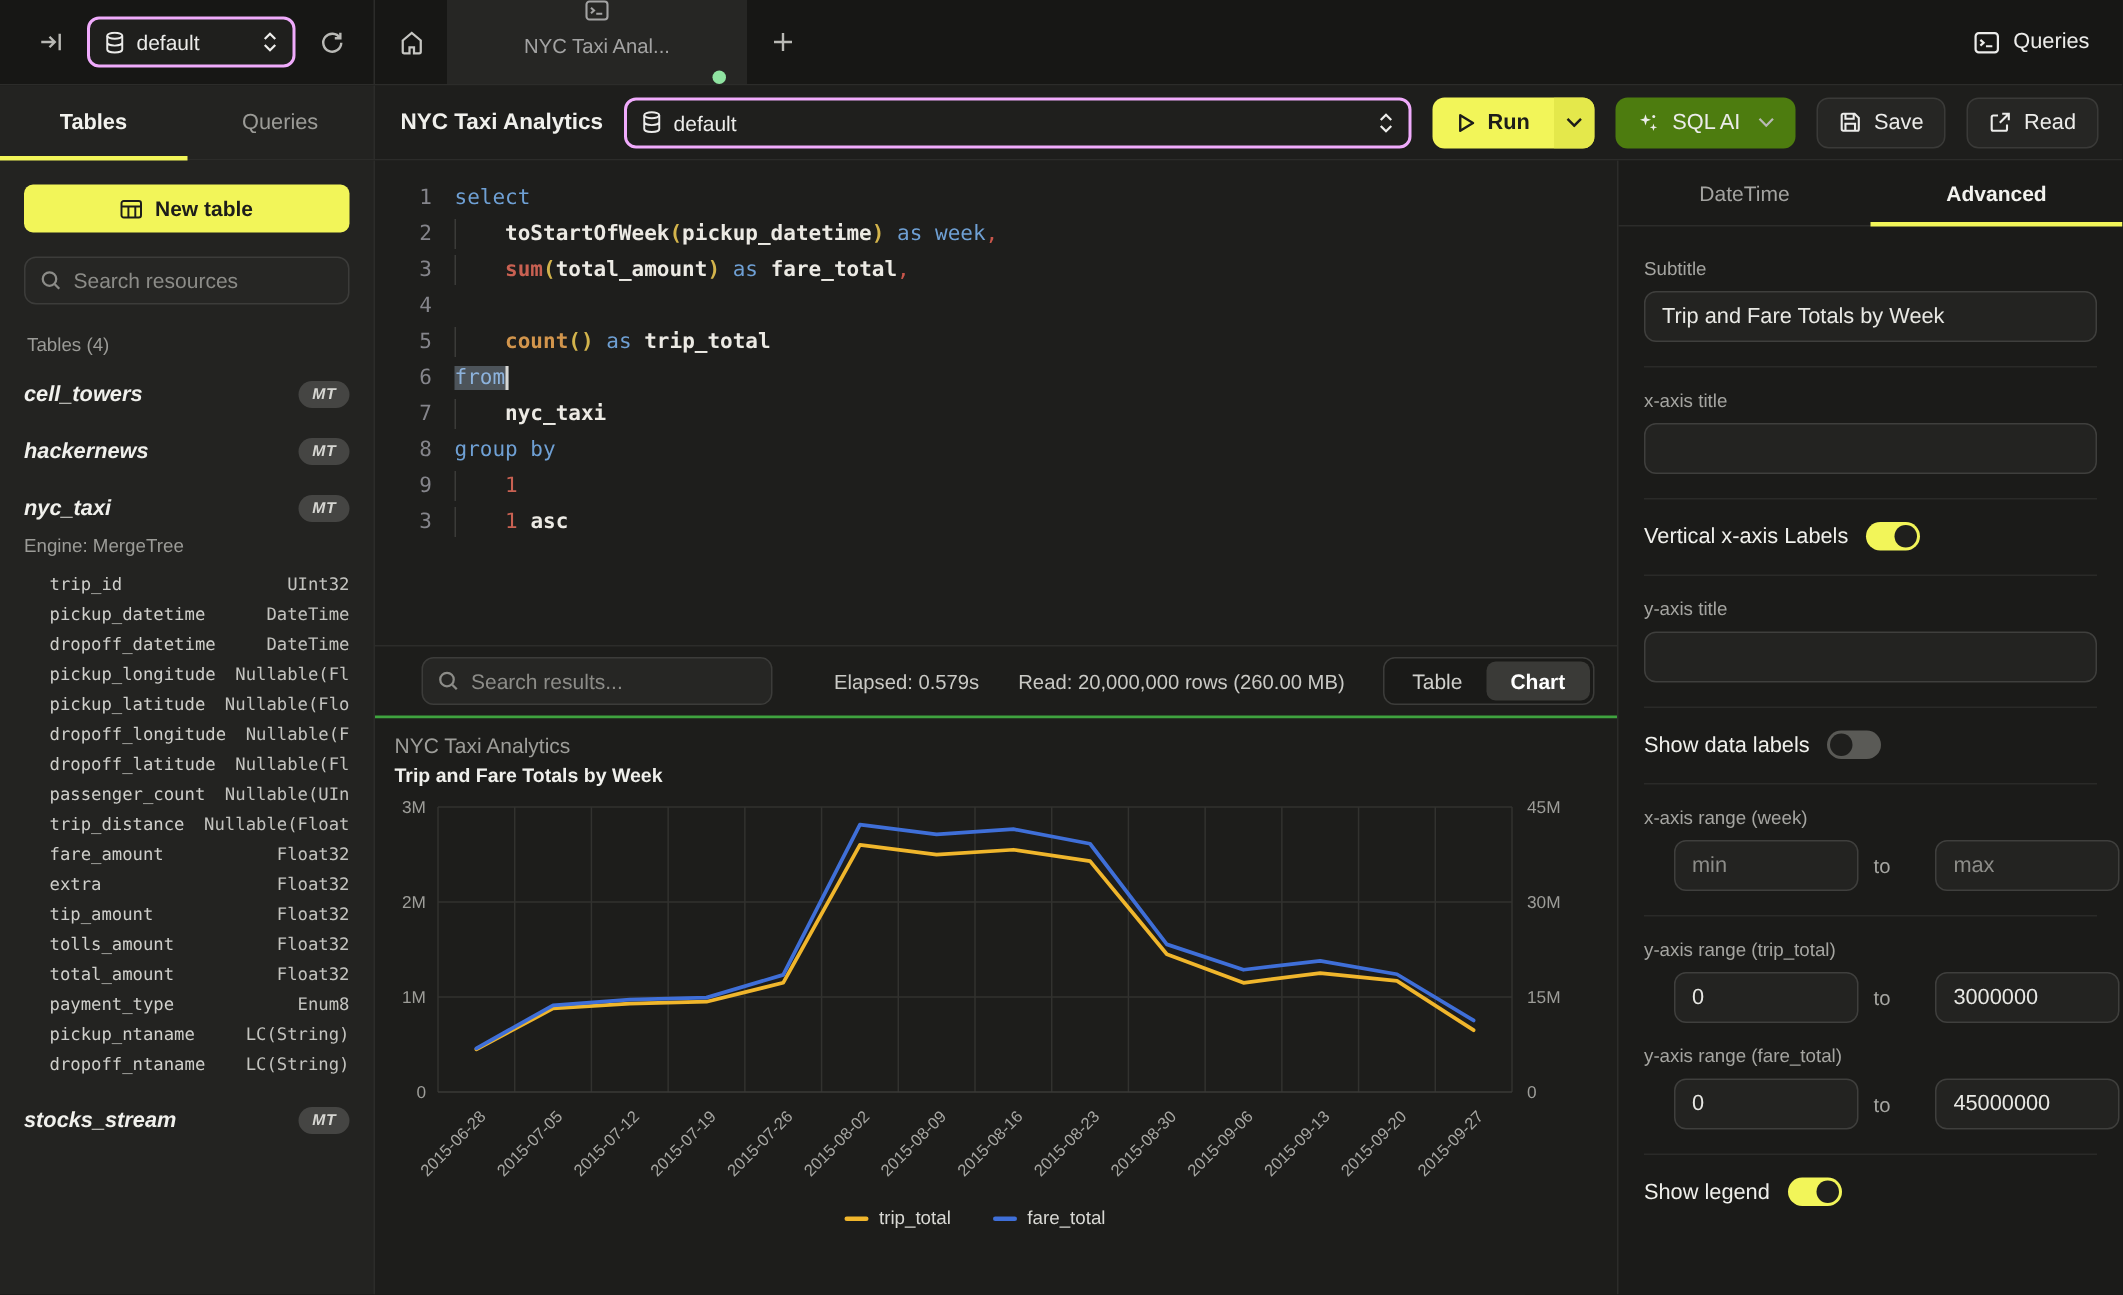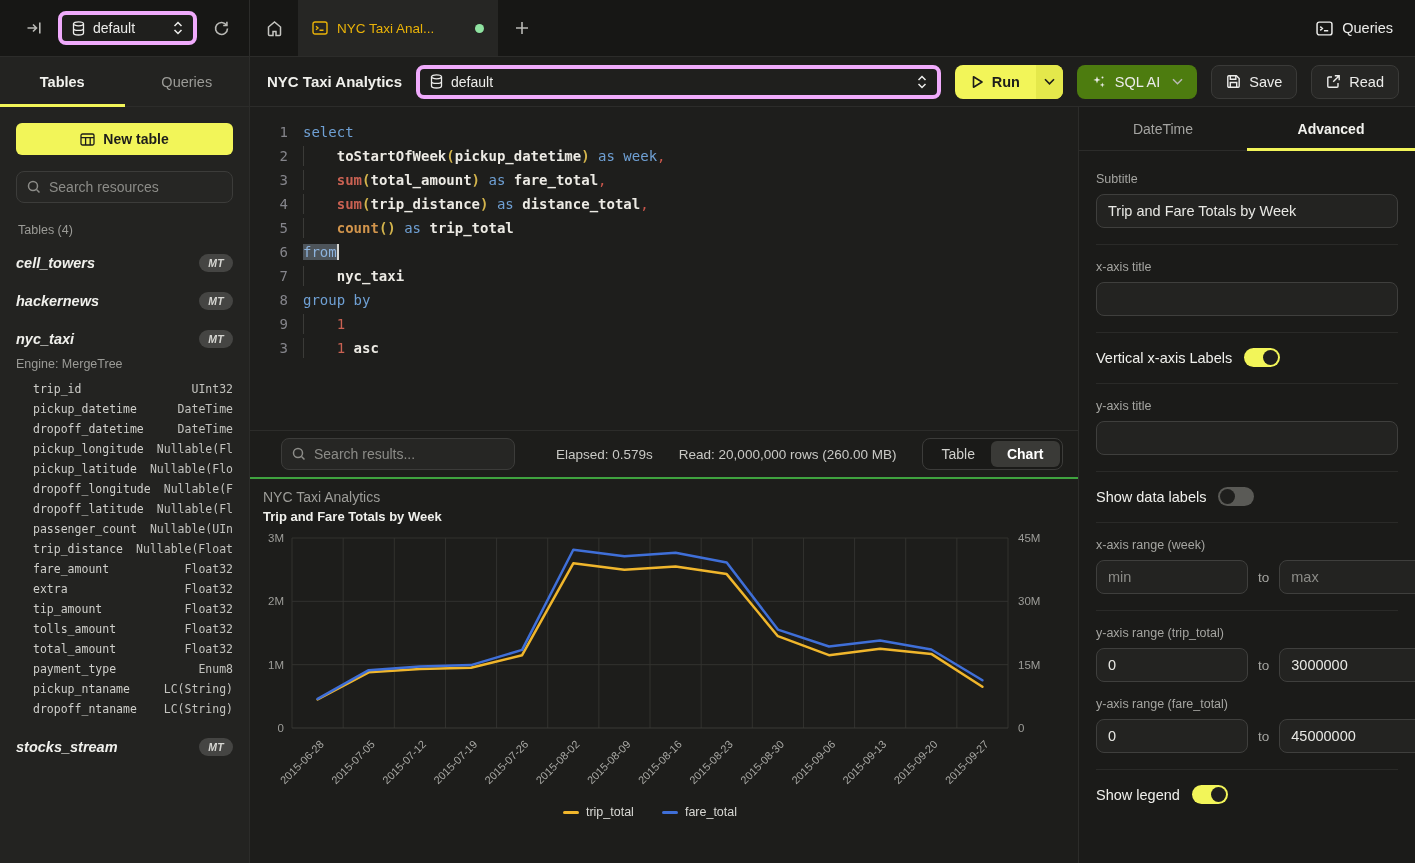--- a/index.html
+++ b/index.html
@@ -4,25 +4,25 @@
 <style>
   * { margin:0; padding:0; box-sizing:border-box; }
   html,body { width:1415px; height:863px; overflow:hidden; background:#1b1b19;
     font-family:"Liberation Sans", sans-serif; color:#e6e6e2; font-size:14px; }
   svg { display:block; }
 
   
   .topbar { height:57px; display:flex; align-items:stretch; background:#171715; border-bottom:1px solid #2c2c2a; }
   .topbar-left { width:250px; display:flex; align-items:center; gap:10px; padding:0 14px 0 20px; border-right:1px solid #2c2c2a; }
   .icon-btn { background:none; border:none; color:#b9b9b5; display:flex; align-items:center; justify-content:center; width:28px; height:28px; cursor:pointer; }
-  .db-select { flex:1; height:34px; display:flex; align-items:center; gap:8px; padding:0 10px; background:#1f1f1d; border:4px solid #f0abfc; border-radius:8px; color:#ececea; cursor:pointer; }
+  .db-select { flex:1; height:34px; display:flex; align-items:center; gap:8px; padding:0 10px; background:#1f1f1d; border:2px solid #f0abfc; border-radius:8px; color:#ececea; cursor:pointer; }
   .db-select .lbl { flex:1; text-align:left; font-size:14px; }
   .tabstrip { flex:1; display:flex; align-items:stretch; }
   .home-btn { width:48px; display:flex; align-items:center; justify-content:center; background:none; border:none; color:#c6c6c2; cursor:pointer; }
-  .tab { width:200px; display:flex; align-items:center; gap:9px; padding:0 14px; background:#262624; border:none; color:#eab308; font-size:13.5px; cursor:pointer; }
+  .tab { width:200px; display:flex; align-items:center; gap:9px; padding:0 14px; background:#262624; border:none; color:#a3a3a3; font-size:13.5px; cursor:pointer;flex-direction:column; }
   .tab .dot { width:9px; height:9px; border-radius:50%; background:#8fe3a1; margin-left:auto; }
   .plus-btn { width:48px; display:flex; align-items:center; justify-content:center; background:none; border:none; color:#b9b9b5; font-size:20px; cursor:pointer; }
   .queries-top { display:flex; align-items:center; gap:9px; margin:0 22px 0 auto; align-self:center; background:none; border:none; color:#ececea; font-size:14.5px; cursor:pointer; }
 
   
   .row2 { height:50px; display:flex; align-items:stretch; background:#1e1e1c; border-bottom:1px solid #2c2c2a; }
   .side-tabs { width:250px; display:flex; border-right:1px solid #2c2c2a; background:#232321; }
   .side-tab { flex:1; background:none; border:none; color:#9b9b97; font-size:14.5px; cursor:pointer; position:relative; }
   .side-tab.active { color:#f2f2ee; font-weight:700; }
   .side-tab.active::after { content:""; position:absolute; left:0; right:0; bottom:-1px; height:3px; background:#f2f559; }
@@ -113,21 +113,21 @@
   .text-input::placeholder { color:#8c8c88; }
   .toggle-row { display:flex; align-items:center; gap:12px; }
   .toggle-label { font-size:14.5px; font-weight:500; color:#f0f0ec; }
   .toggle { width:36px; height:19px; border-radius:10px; position:relative; border:none; cursor:pointer; flex:none; }
   .toggle.on { background:#f2f559; }
   .toggle.off { background:#5a5a56; }
   .toggle .knob { position:absolute; top:2px; width:15px; height:15px; border-radius:50%; background:#1f1f1d; }
   .toggle.on .knob { right:2px; }
   .toggle.off .knob { left:2px; }
   .range-row { display:flex; align-items:center; gap:8px; }
-  .range-row .text-input { width:152px; flex:none; }
+  .range-row .text-input { width:123px; flex:none;margin-left:20px; }
   .to-label { font-size:13.5px; color:#a5a5a1; padding:0 2px; }
 </style>
 </head>
 <body>
 
 <div class="topbar">
   <div class="topbar-left">
     <button class="icon-btn">
       <span>
         <svg width="16" height="16" viewBox="0 0 16 16" fill="none" stroke="currentColor" stroke-width="1.6">
@@ -392,21 +392,20 @@
           <div class="cl">
             <span class="ln">2</span>
             <span class="ct"><i class="guide"></i><span class="tk-sp">    </span><span class="tk-b">toStartOfWeek</span><span class="tk-par">(</span><span class="tk-b">pickup_datetime</span><span class="tk-par">)</span><span class="tk-sp"> </span><span class="tk-kw">as</span><span class="tk-sp"> </span><span class="tk-kw">week</span><span class="tk-com">,</span></span>
           </div>
           <div class="cl">
             <span class="ln">3</span>
             <span class="ct"><i class="guide"></i><span class="tk-sp">    </span><span class="tk-fnr">sum</span><span class="tk-par">(</span><span class="tk-b">total_amount</span><span class="tk-par">)</span><span class="tk-sp"> </span><span class="tk-kw">as</span><span class="tk-sp"> </span><span class="tk-b">fare_total</span><span class="tk-com">,</span></span>
           </div>
           <div class="cl">
             <span class="ln">4</span>
-            <span class="ct"><i class="guide"></i><span class="tk-sp">    </span><span class="tk-fnr">sum</span><span class="tk-par">(</span><span class="tk-b">trip_distance</span><span class="tk-par">)</span><span class="tk-sp"> </span><span class="tk-kw">as</span><span class="tk-sp"> </span><span class="tk-b">distance_total</span><span class="tk-com">,</span></span>
           </div>
           <div class="cl">
             <span class="ln">5</span>
             <span class="ct"><i class="guide"></i><span class="tk-sp">    </span><span class="tk-fno">count</span><span class="tk-par">()</span><span class="tk-sp"> </span><span class="tk-kw">as</span><span class="tk-sp"> </span><span class="tk-b">trip_total</span></span>
           </div>
           <div class="cl">
             <span class="ln">6</span>
             <span class="ct"><span class="tk-kwsel">from</span></span>
           </div>
           <div class="cl">

